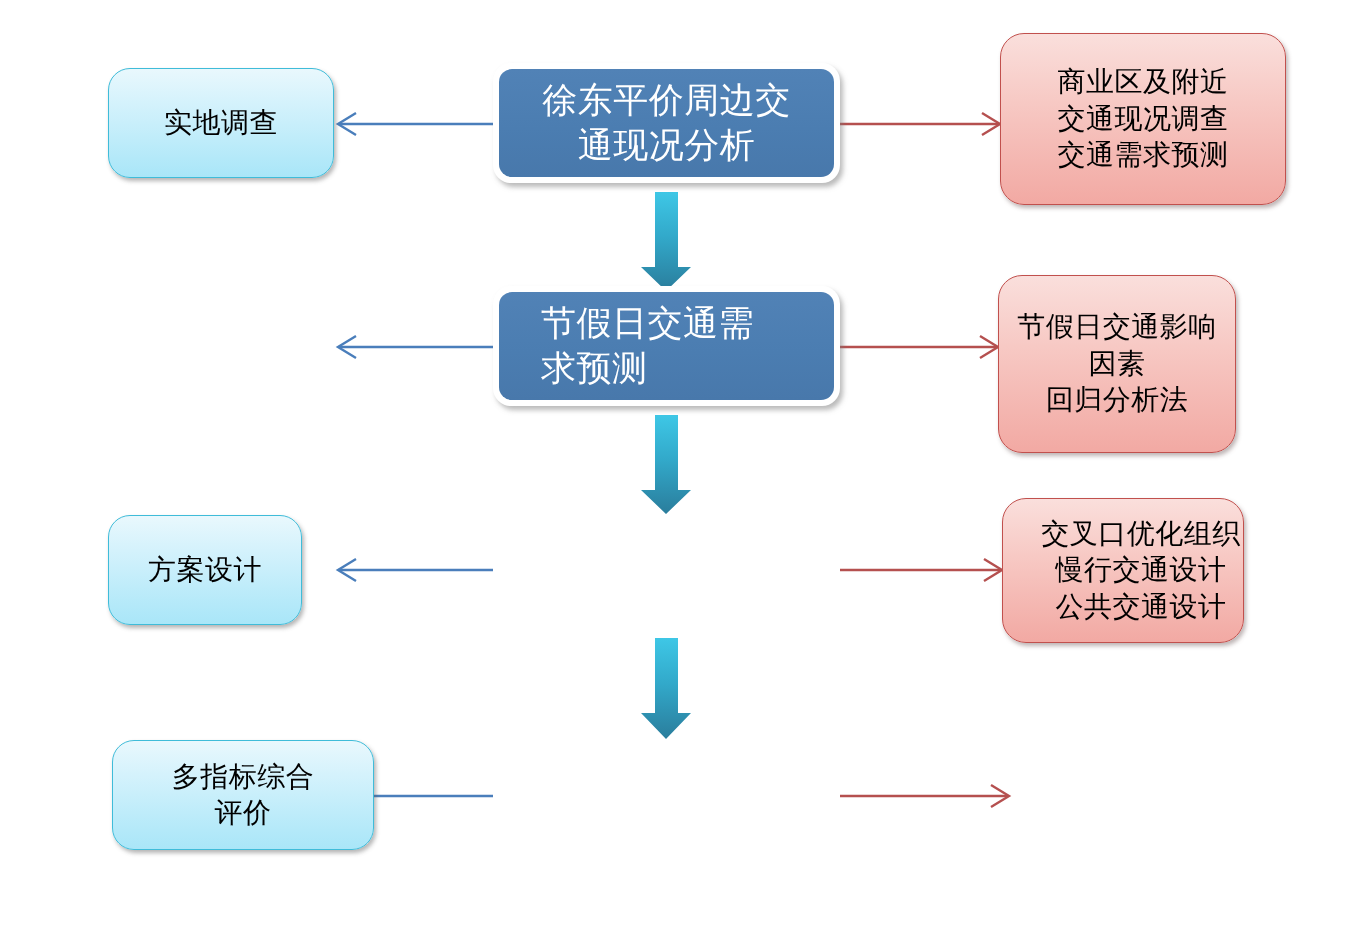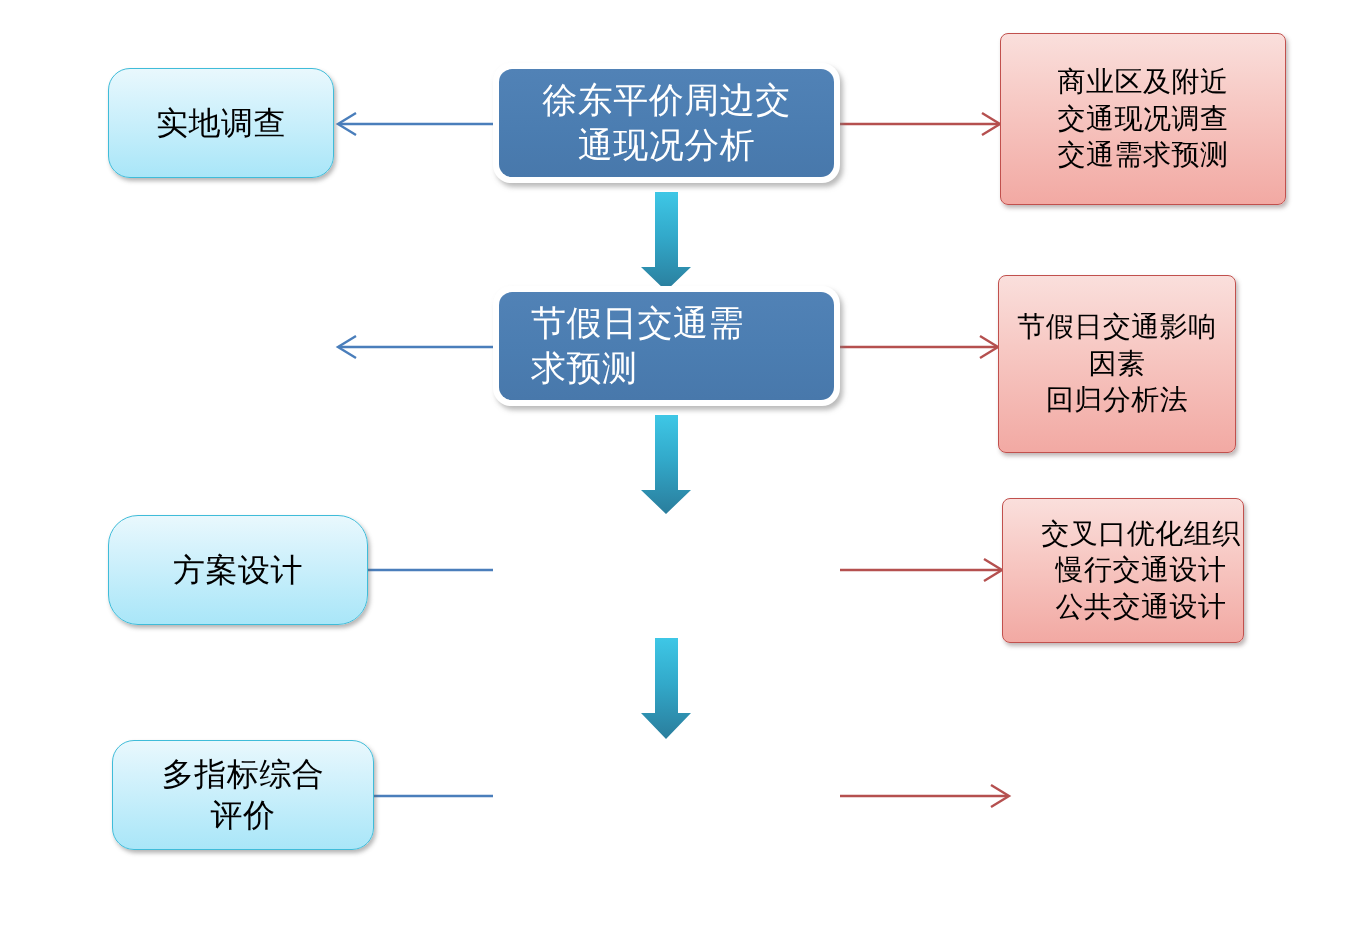--- a/index.html
+++ b/index.html
@@ -27,21 +27,21 @@
     box-sizing: border-box;
     border-radius: 22px;
     border: 1.6px solid #3fbcd9;
     background: linear-gradient(to bottom, #e9f8fd 0%, #d4f2fc 32%, #a9e6f8 100%);
     box-shadow: 2px 3px 4px rgba(90,90,90,0.45);
     display: flex;
     align-items: center;
     justify-content: center;
     text-align: center;
     color: #000000;
-    font-size: 32px;
+    font-size: 28px;
     line-height: 1.28;
     letter-spacing: 0.5px;
     white-space: pre-line;
   }
 
   
   .cframe {
     position: absolute;
     box-sizing: border-box;
     border-radius: 18px;
@@ -58,27 +58,27 @@
     background: linear-gradient(to bottom, #5182b6 0%, #4b7db1 55%, #4878ab 100%);
     display: flex;
     align-items: center;
     color: #ffffff;
     font-size: 35px;
     line-height: 1.3;
     letter-spacing: 0.5px;
     white-space: pre-line;
   }
   .cbox.center { justify-content: center; text-align: center; }
-  .cbox.lead   { justify-content: flex-start; text-align: left; padding-left: 32px; }
+  .cbox.lead   { justify-content: flex-start; text-align: left; padding-left: 42px; }
 
   
   .pbox {
     position: absolute;
     box-sizing: border-box;
-    border-radius: 8px;
+    border-radius: 24px;
     border: 1.8px solid #c1504d;
     background: linear-gradient(to bottom, #fadfdc 0%, #f7c9c4 40%, #f2a9a3 100%);
     box-shadow: 2px 3px 4px rgba(110,90,90,0.45);
     display: flex;
     align-items: center;
     justify-content: center;
     text-align: center;
     color: #000000;
     font-size: 28px;
     line-height: 1.30;
@@ -172,21 +172,21 @@
 求预测</span>
     </div>
   </div>
 
   <div class="pbox" style="left:998px; top:275px; width:238px; height:178px;">
     <span>节假日交通影响
 因素
 回归分析法</span>
   </div>
 
-  <div class="lbox" style="left:108px; top:515px; width:260px; height:110px;border-radius:30px;">
+  <div class="lbox" style="left:108px; top:515px; width:194px; height:110px;">
     <span>方案设计</span>
   </div>
 
 
   <div class="pbox" style="left:1002px; top:498px; width:242px; height:145px;padding-left:36px;">
     <span>交叉口优化组织
 慢行交通设计
 公共交通设计</span>
   </div>
 

